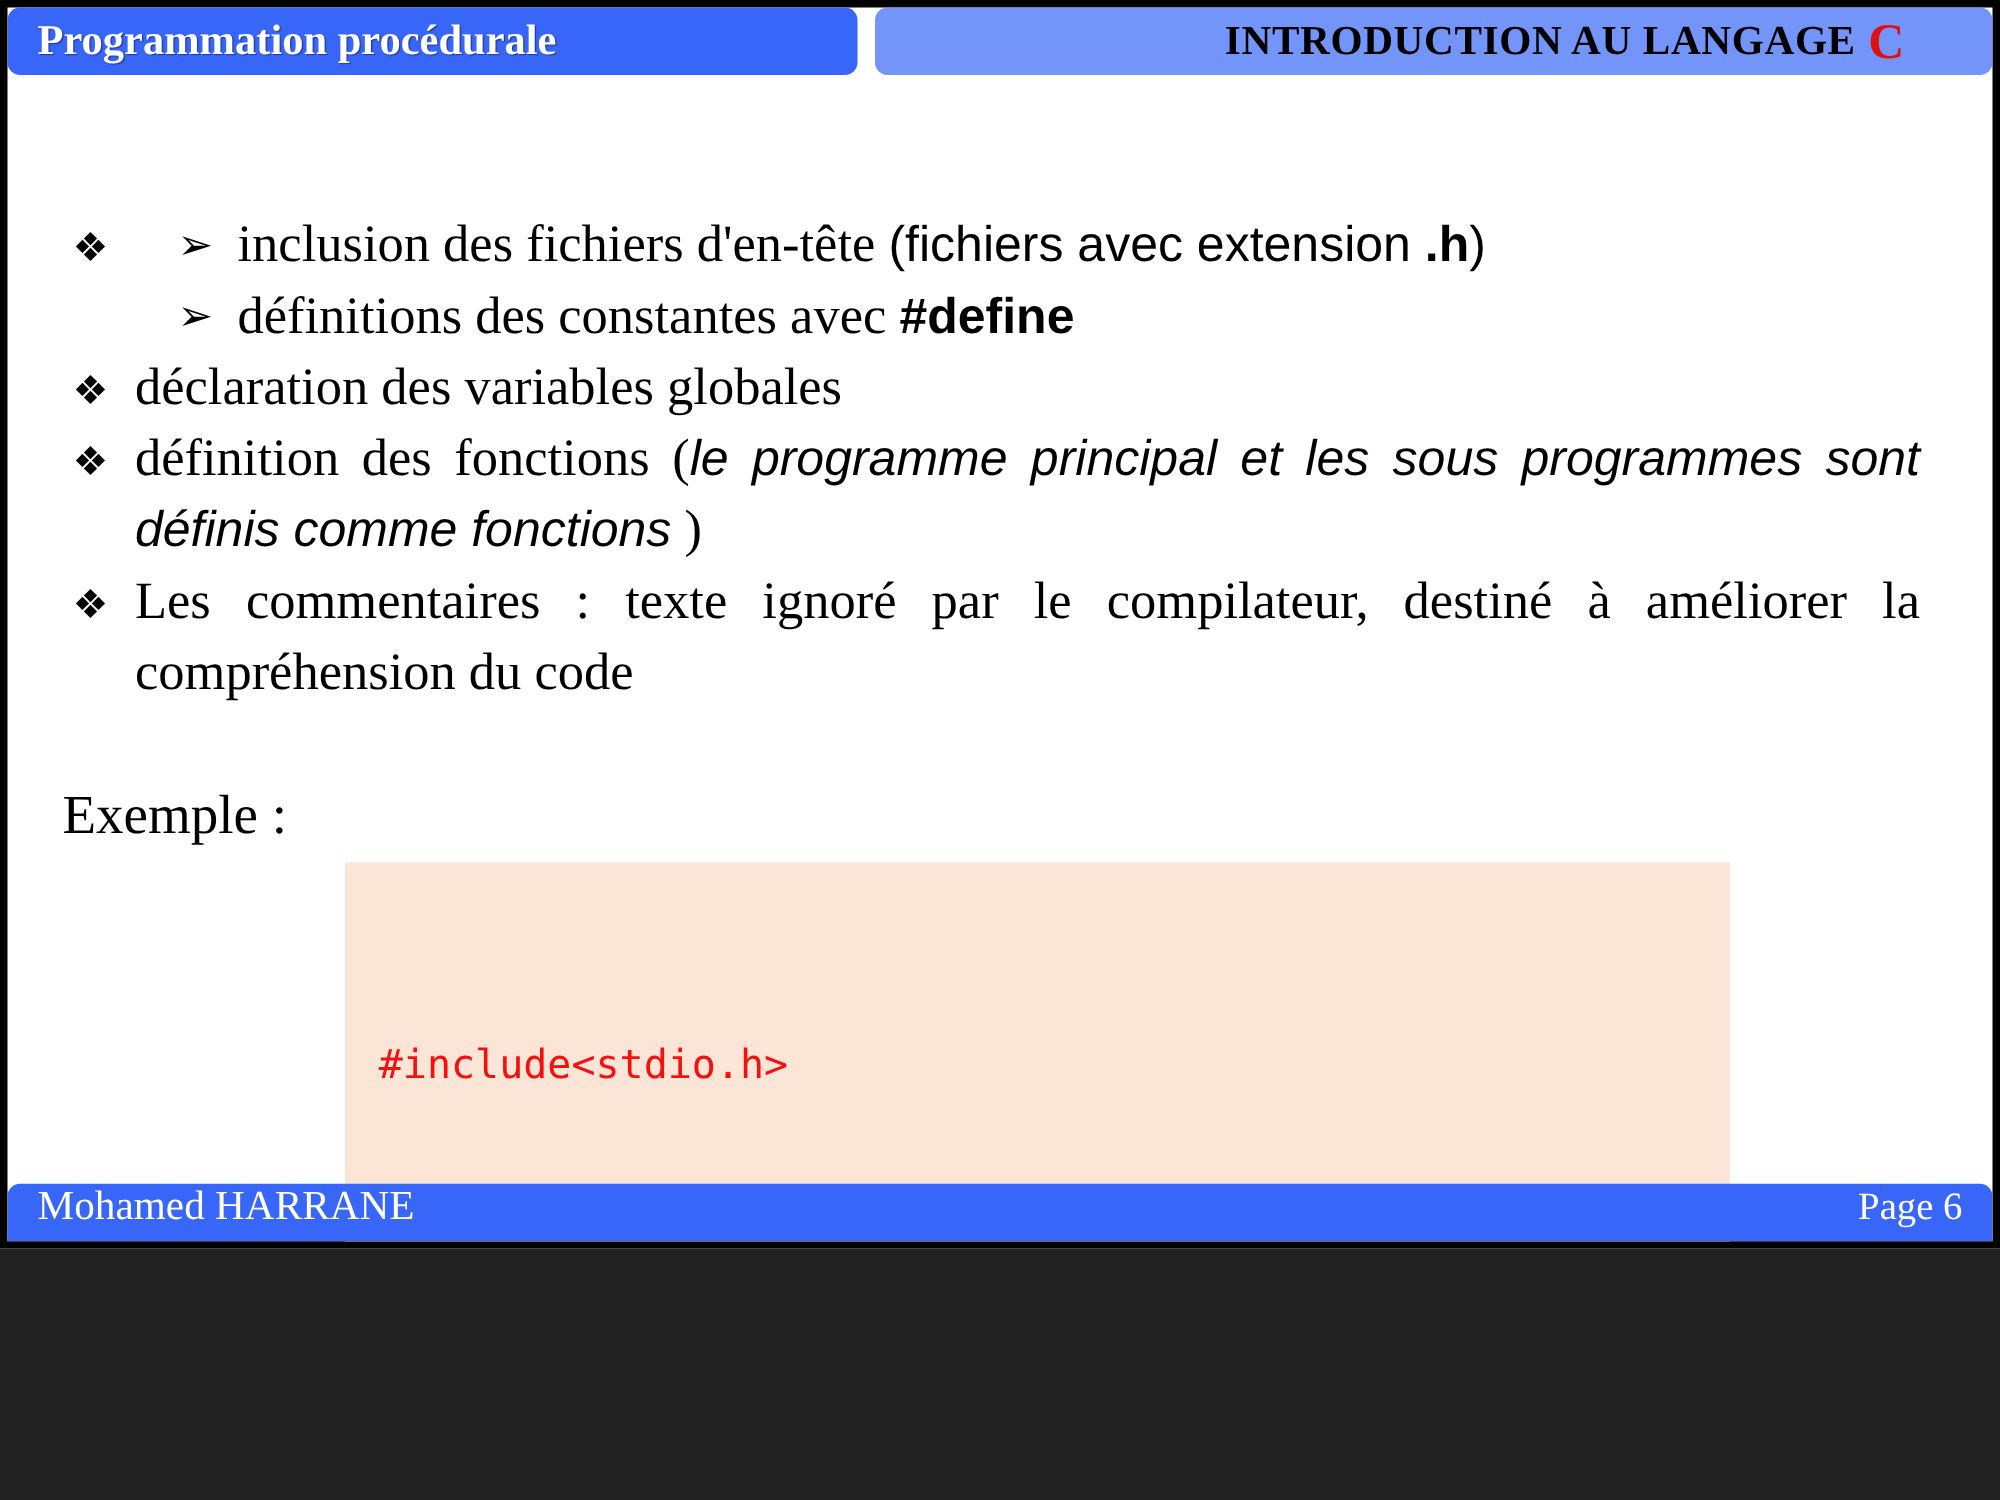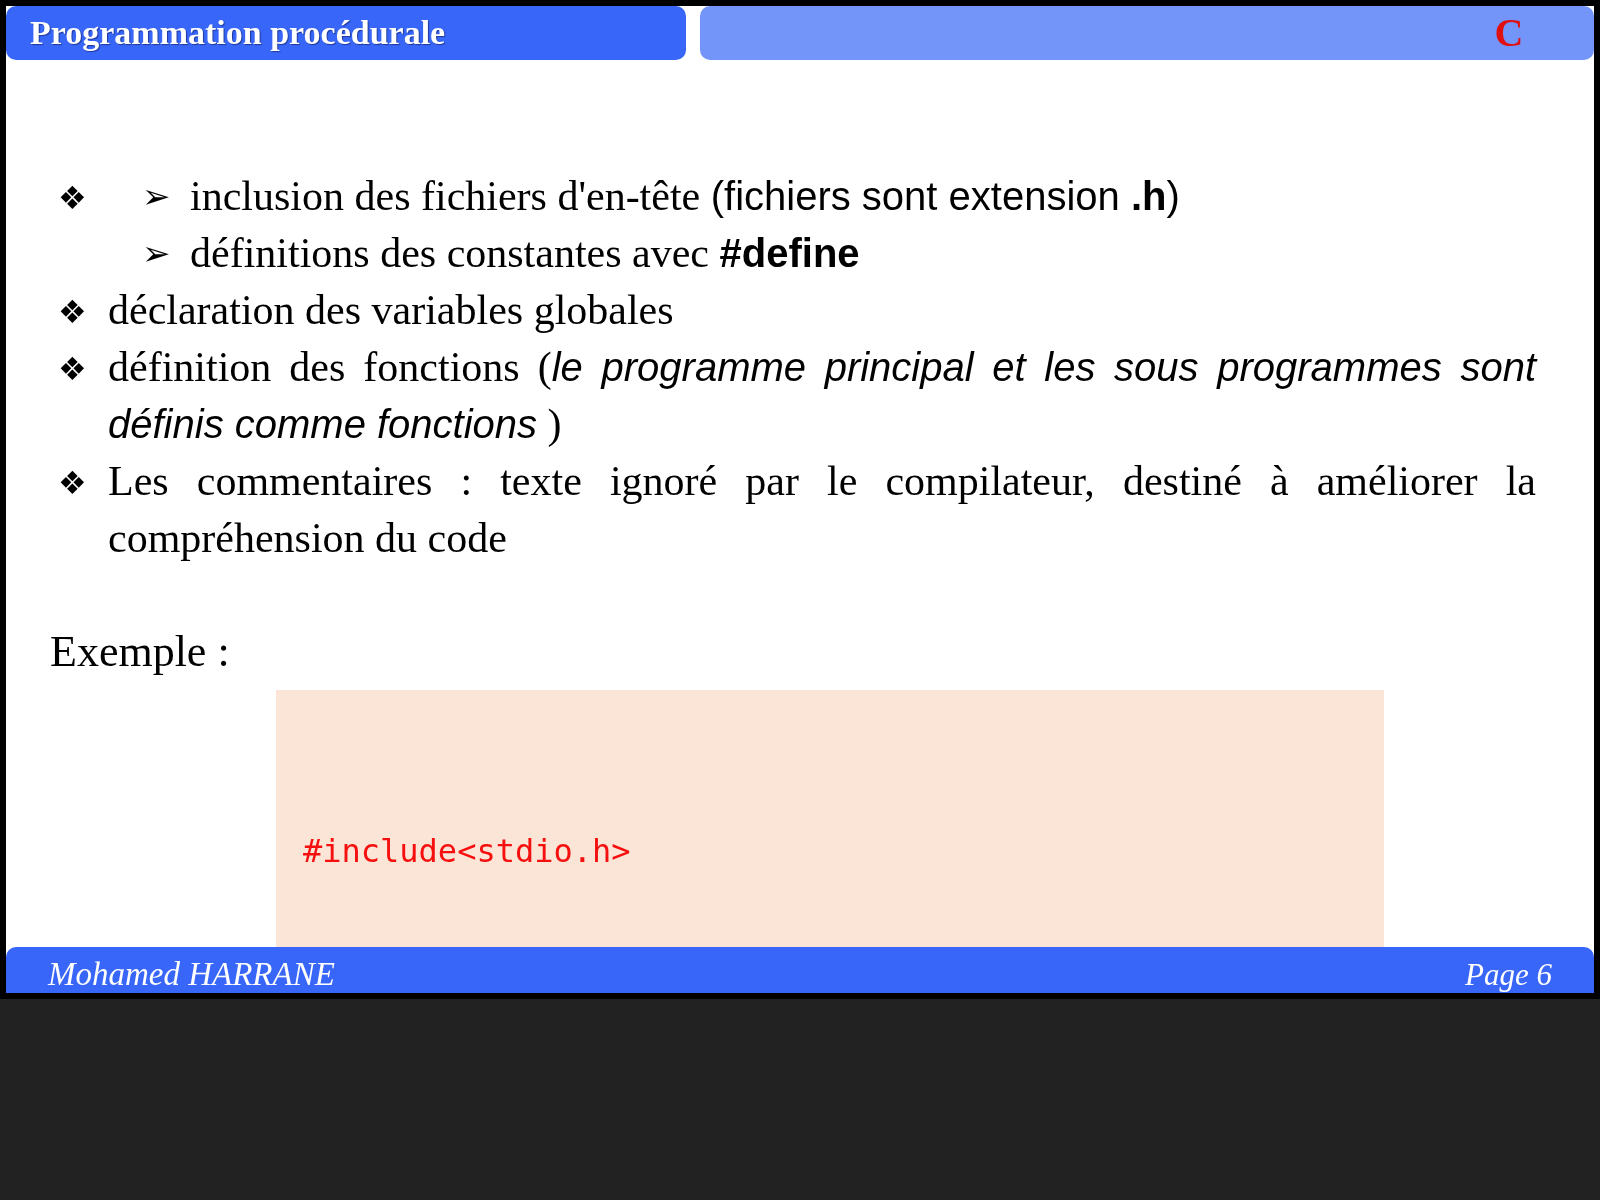--- a/index.html
+++ b/index.html
@@ -78,49 +78,50 @@
     font-family: "DejaVu Sans Mono", "Liberation Mono", monospace;
     font-size: 32px; line-height: 58px; white-space: pre;
   }
   .codeblock .kw { color: #F50F0F; }
   .codeblock .brace { color: #1B2F63; font-weight: bold; }
 
   
   .footerbar {
     position: absolute; left: 0; right: 0; bottom: 0; height: 46px;
     background: #3866F8; border-radius: 10px 10px 0 0;
-    display: flex; align-items: flex-end; justify-content: space-between;
-    padding: 0 42px; color: #fff; font-style: italic;
+    display: flex; align-items: flex-start; justify-content: space-between;
+    padding: 0 24px; color: #fff; 
   }
   .footerbar .author { font-size: 33px; }
   .footerbar .page { font-size: 31px; }
 </style>
 </head>
 <body>
 
 <div class="slide">
 
   <div class="topbar">
     <div class="hdr-left">
       <span>Programmation procédurale</span>
     </div>
     <div class="hdr-right">
+      <span>INTRODUCTION AU LANGAGE</span>
         <span class="accent">C</span>
     </div>
   </div>
 
 
   <div class="content">
 
     <p class="b1">
       <span class="m1">❖</span>
     </p>
 
     <p class="b2">
-      <span class="m2">➢</span><span>inclusion des fichiers d'en-tête </span><span class="sans">(fichiers sont extension </span><span class="sans bold">.h</span><span class="sans">)</span>
+      <span class="m2">➢</span><span>inclusion des fichiers d'en-tête </span><span class="sans">(fichiers avec extension </span><span class="sans bold">.h</span><span class="sans">)</span>
     </p>
 
     <p class="b2">
       <span class="m2">➢</span><span>définitions des constantes avec </span><span class="sans bold">#define</span>
     </p>
 
     <p class="b1">
       <span class="m1">❖</span><span>déclaration des variables globales</span>
     </p>
 

